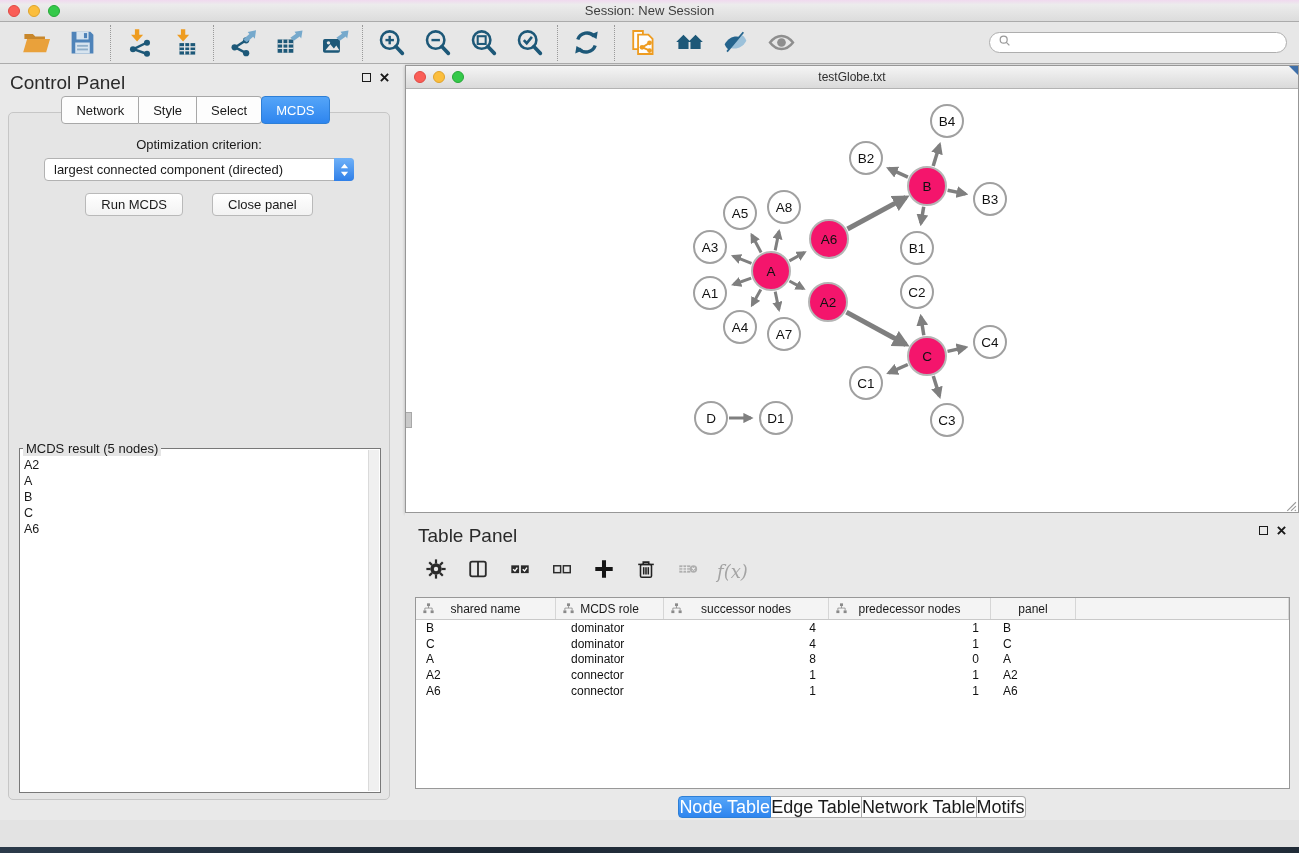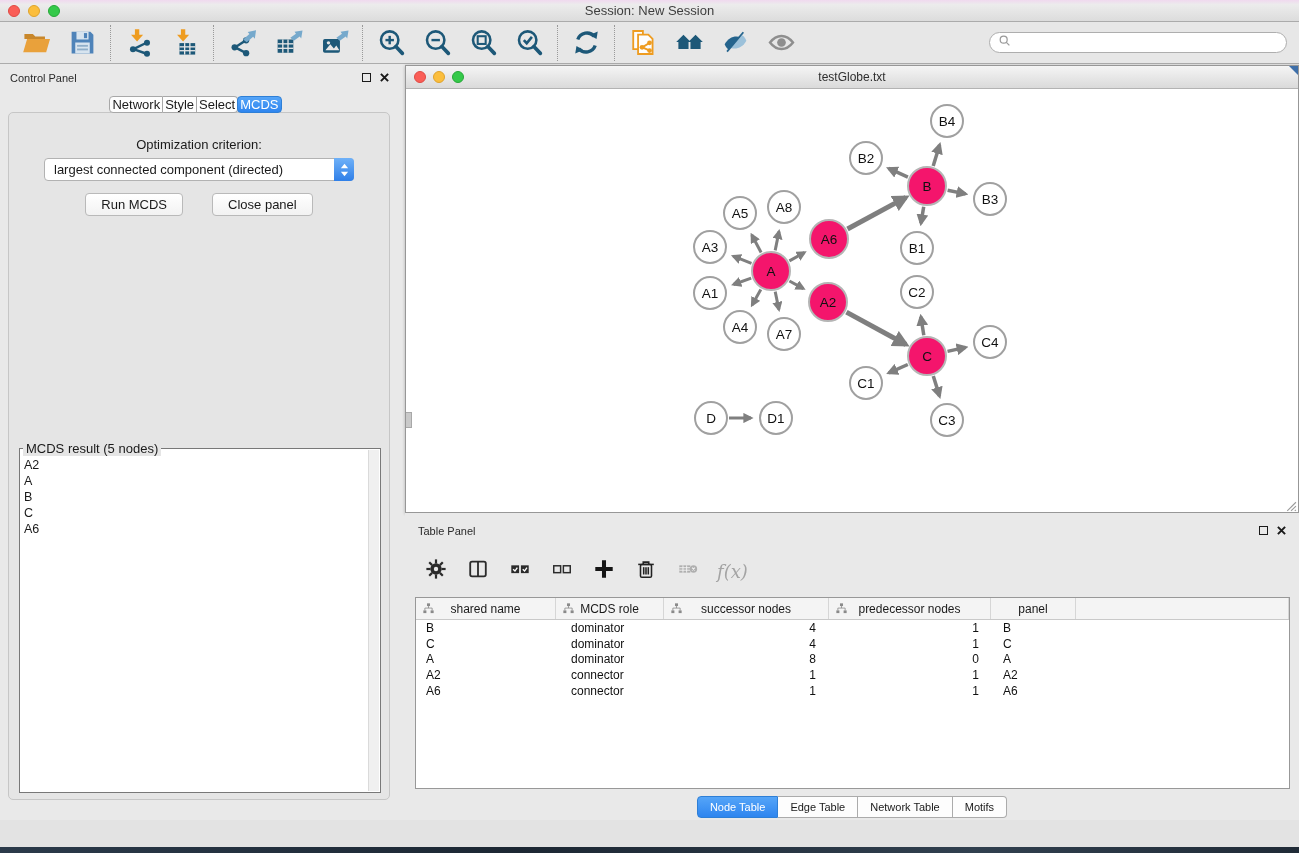--- a/index.html
+++ b/index.html
@@ -27,31 +27,31 @@
   .tb-group { display:flex; align-items:center; gap:12px; padding:0 11px; }
   .tb-sep { width:1px; height:36px; border-left:1px dotted #999; }
   .tbtn { width:34px; height:34px; display:flex; align-items:center; justify-content:center; cursor:default; }
   .tbtn svg { width:29px; height:29px; display:block; }
   .tb-search { margin-left:auto; margin-right:4px; width:298px; height:21px; background:#fff;
     border:1px solid #AEAEAE; border-radius:11px; display:flex; align-items:center; padding:0 8px; }
   .tb-search svg { width:14px; height:14px; }
   .tb-search input { border:none; outline:none; flex:1; font-size:12px; background:transparent;
     font-family:"Liberation Sans",sans-serif; }
   
-  .panel-head { position:absolute; font-size:11px; color:#2A2A2A; }
+  .panel-head { position:absolute; font-size:19px; color:#2A2A2A; }
   .win-ctrls { position:absolute; display:flex; align-items:center; gap:9px; }
   .float-sq { width:9px; height:9px; border:1.5px solid #1A1A1A; display:inline-block; background:transparent; }
   .x-ico svg { width:9px; height:9px; display:block; }
   
   .control-panel { position:absolute; left:0; top:64px; width:405px; height:756px; background:#E9E9E9; }
   .cp-title { left:10px; top:8px; }
   .cp-ctrls { right:16px; top:9px; }
   .cp-tabs { position:absolute; left:0; right:14px; top:32px; display:flex; justify-content:center; z-index:2; }
-  .ctab { background:#FDFDFD; border:1px solid #A8A8A8; border-left:none; padding:2px 2px;
-    font-size:13px; color:#1A1A1A; height:17px; display:flex; align-items:center; }
+  .ctab { background:#FDFDFD; border:1px solid #A8A8A8; border-left:none; padding:2px 14px;
+    font-size:13px; color:#1A1A1A; height:28px; display:flex; align-items:center; }
   .ctab:first-child { border-left:1px solid #A8A8A8; border-radius:4px 0 0 4px; }
   .ctab.last-plain { border-radius:0 4px 4px 0; }
   .ctab.active { background:linear-gradient(#55A5F8,#2E85EF); color:#fff; border:1px solid #2E7FD6;
     border-radius:4px; margin-left:-1px; }
   .cp-body { position:absolute; left:8px; right:15px; top:48px; bottom:20px;
     background:#E5E5E5; border:1px solid #C6C6C6; border-radius:5px; }
   .opt-label { position:absolute; left:0; right:0; top:24px; text-align:center; font-size:13px; color:#1A1A1A; }
   .criterion { position:absolute; left:35px; right:35px; top:45px; height:23px; background:#fff;
     border:1px solid #B2B2B2; border-radius:4px; display:flex; align-items:center; cursor:default; }
   .criterion .val { flex:1; font-size:13px; padding:0 9px; white-space:nowrap; overflow:hidden; }
@@ -106,22 +106,22 @@
     font-size:12px; color:#1A1A1A; border-right:1px solid #D6D6D6; }
   .th .tree { position:absolute; left:6px; top:4px; width:13px; height:13px; }
   .th .tree svg { width:13px; height:13px; display:block; }
   .trow { display:flex; height:15.8px; font-size:12px; color:#111; }
   .td { overflow:hidden; white-space:nowrap; display:flex; align-items:center; }
   .c0{width:140px;} .c1{width:108px;} .c2{width:165px;} .c3{width:162px;} .c4{width:85px;} .c5{flex:1;}
   .td.c0{padding-left:10px;} .td.c1{padding-left:15px;}
   .td.c2{justify-content:flex-end;padding-right:13px;} .td.c3{justify-content:flex-end;padding-right:12px;}
   .td.c4{padding-left:12px;}
   .tp-tabs { position:absolute; left:0; right:0; top:283px; display:flex; justify-content:center; }
-  .ttab { background:#FDFDFD; border:1px solid #ABABAB; border-left:none; font-size:11px; height:22px;
-    display:flex; align-items:center; padding:0 12px; color:#1A1A1A; }
+  .ttab { background:#FDFDFD; border:1px solid #ABABAB; border-left:none; font-size:18px; height:22px;
+    display:flex; align-items:center; padding:0 0; color:#1A1A1A; }
   .ttab:first-child { border-left:1px solid #ABABAB; border-radius:4px 0 0 4px; }
   .ttab:last-child { border-radius:0 4px 4px 0; }
   .ttab.active { background:linear-gradient(#55A5F8,#2E85EF); color:#fff; border-color:#2E7FD6; }
   
   .statusbar { position:absolute; left:0; top:820px; right:0; height:27px; background:#EDEDED;
     border-top:1px solid #C2C2C2; }
   .list-btn { position:absolute; left:10px; top:3px; width:27px; height:24px; background:#F5F5F5;
     border:1px solid #ADADAD; display:flex; align-items:center; justify-content:center; }
   .list-btn svg { width:16px; height:16px; }
   .memory-btn { position:absolute; right:7px; top:3px; height:21px; background:linear-gradient(#FFFFFF,#F1F1F1);

